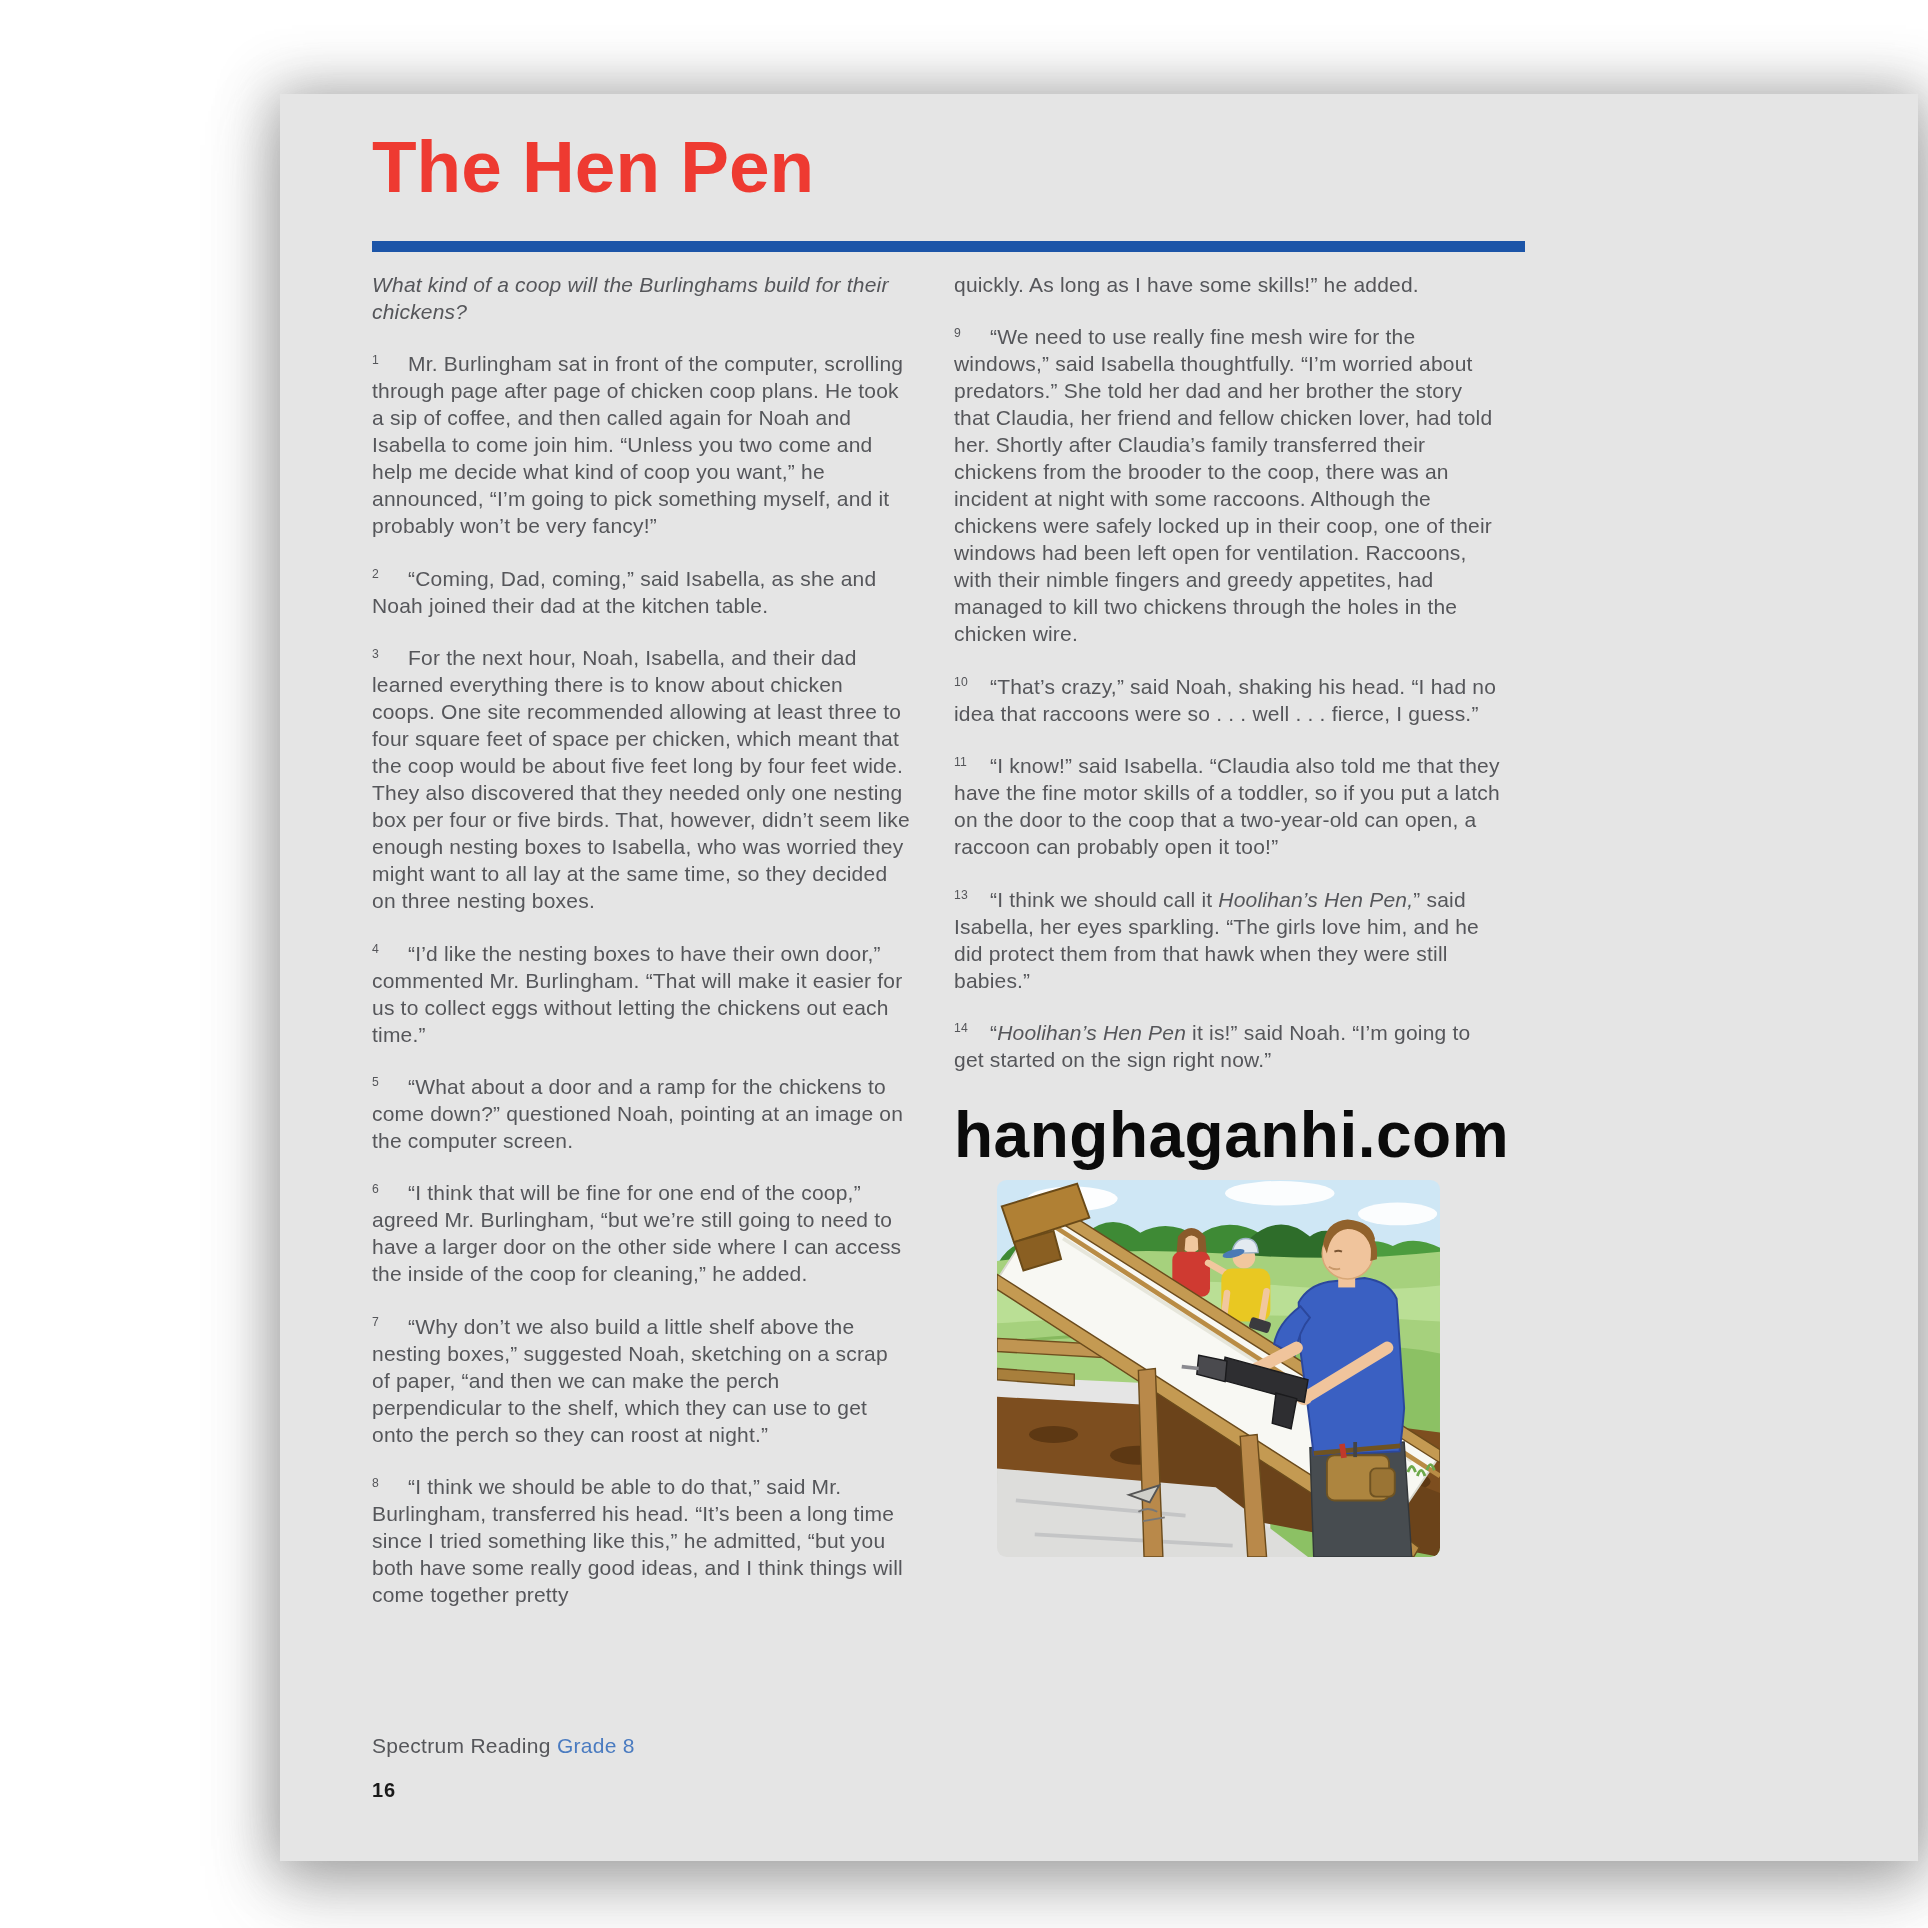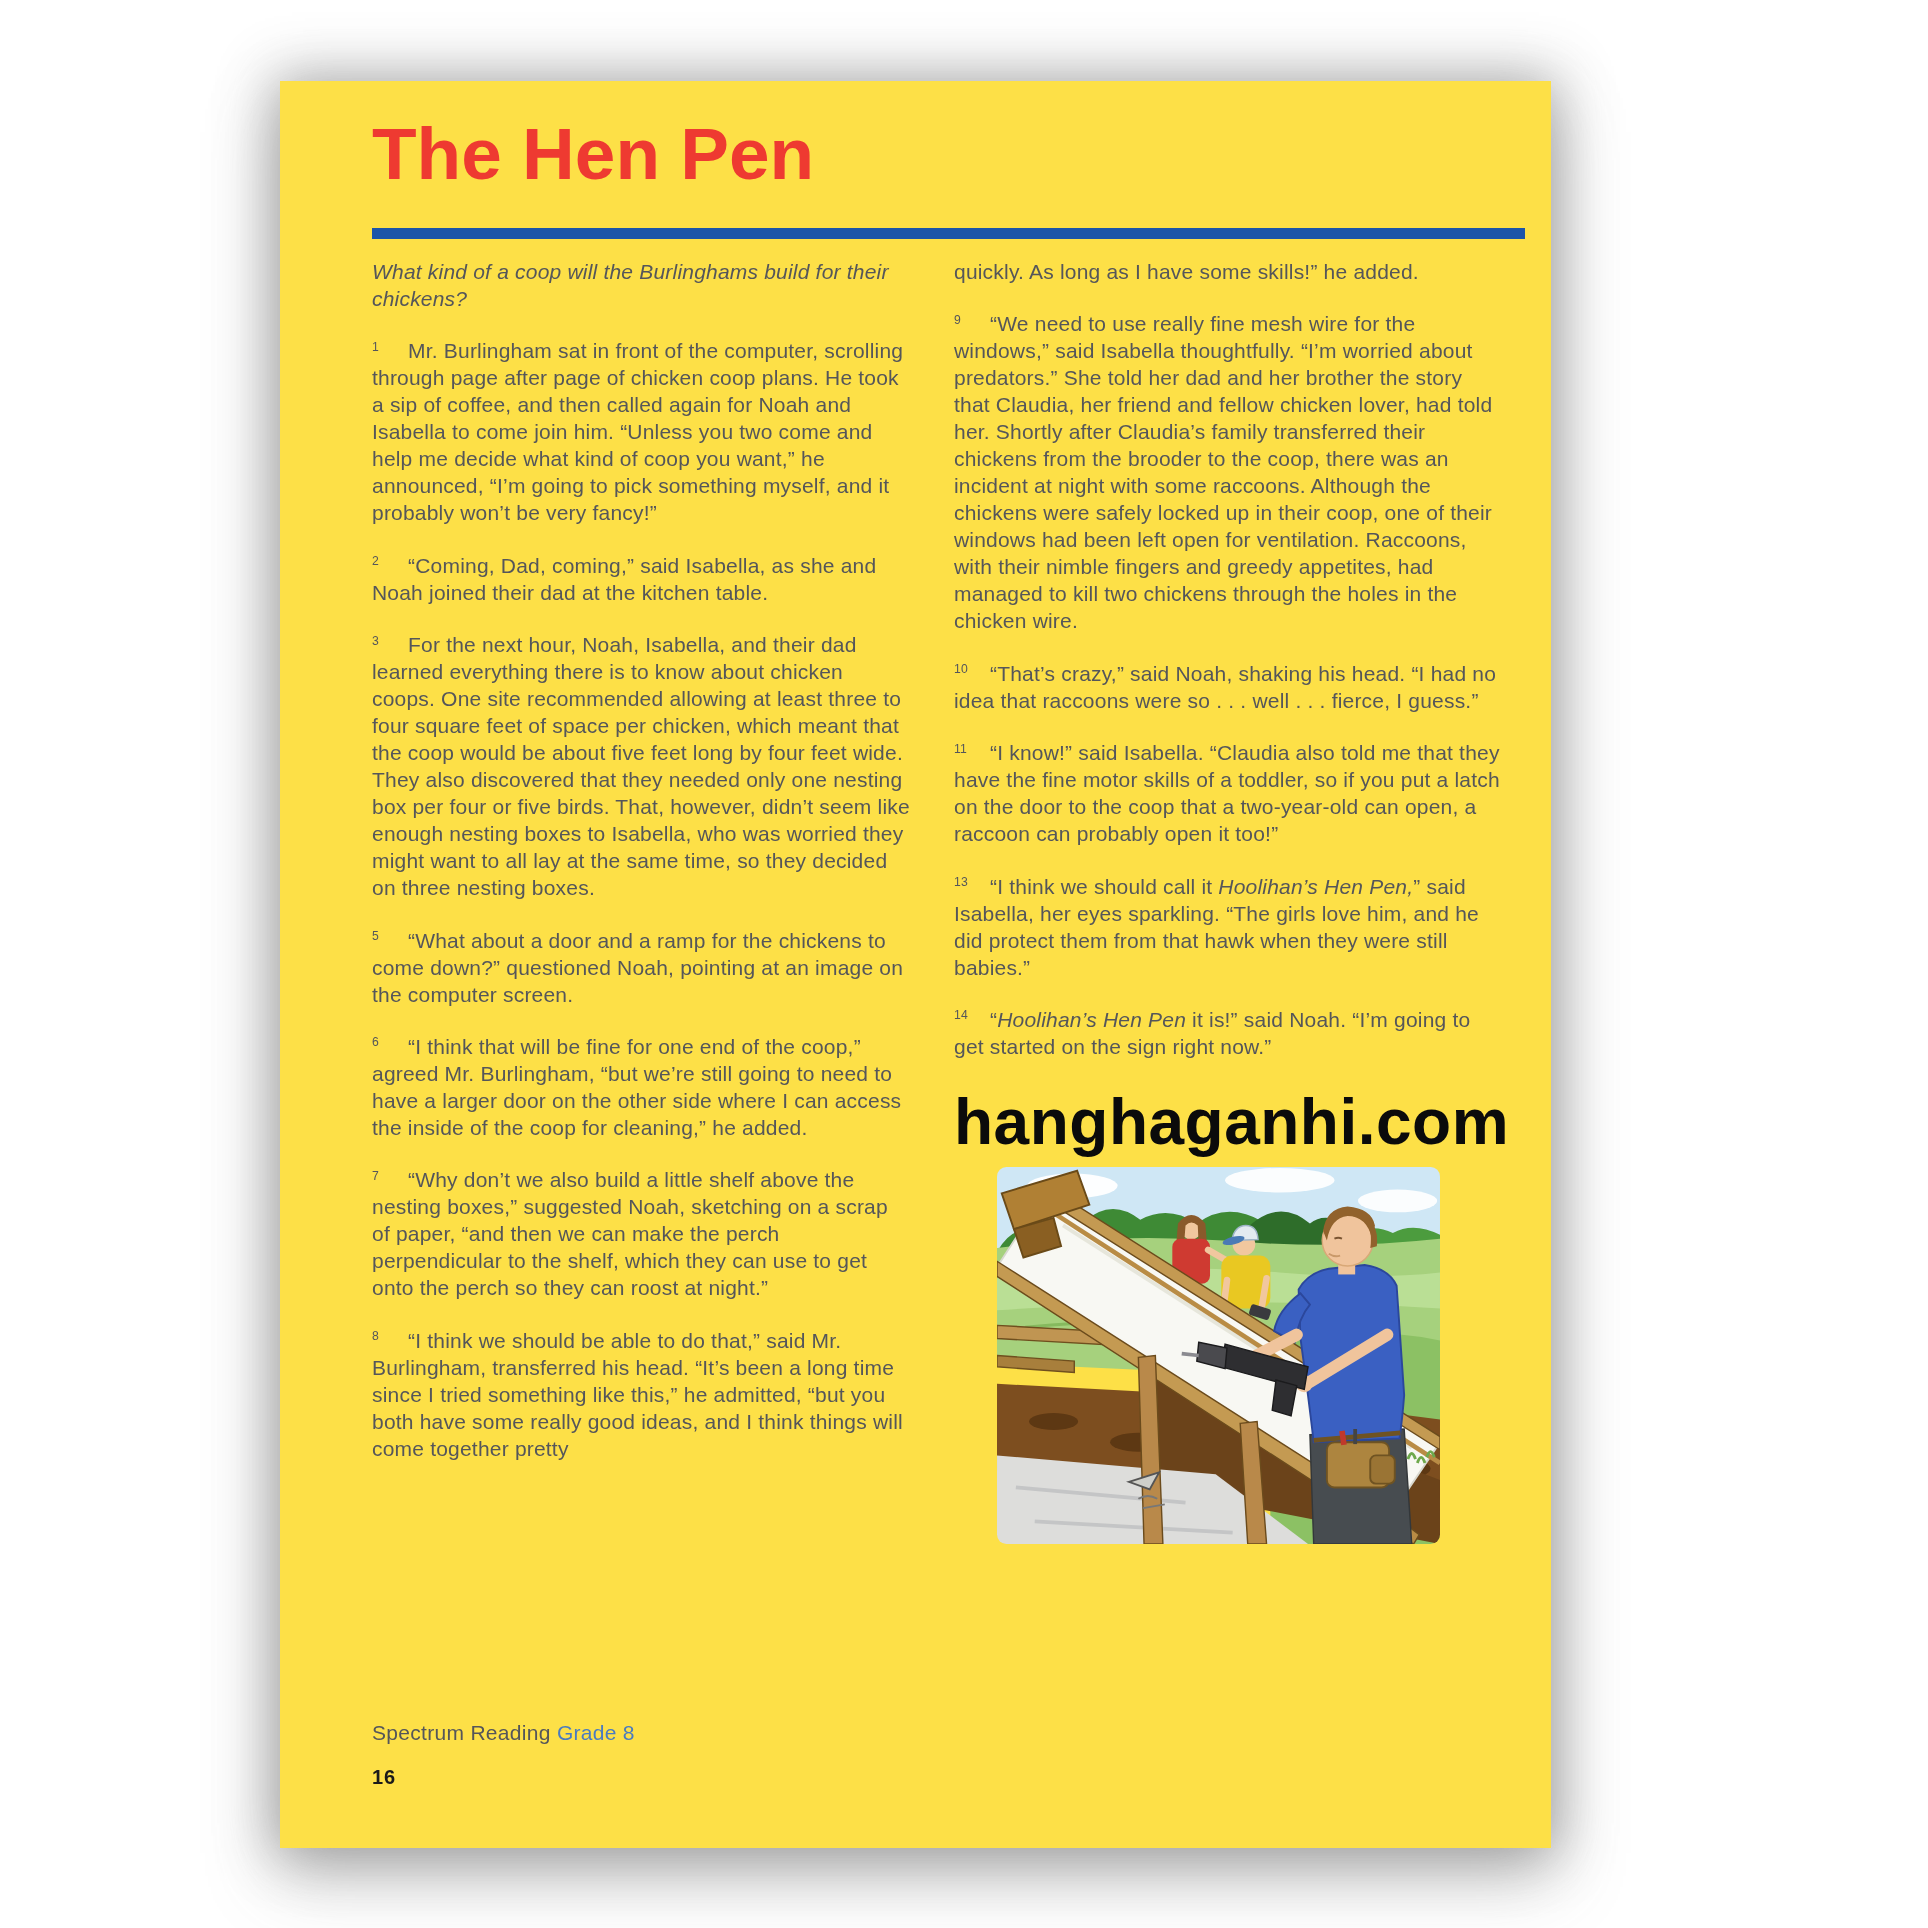--- a/index.html
+++ b/index.html
@@ -6,22 +6,22 @@
     --title-red:#ee3a31;
     --rule-blue:#1c55a8;
     --grade-blue:#4a7bc0;
     --body-gray:#55565a;
   }
   *{margin:0;padding:0;box-sizing:border-box;}
   html,body{width:1928px;height:1928px;background:#ffffff;overflow:hidden;}
   body{font-family:"Liberation Sans", sans-serif;position:relative;}
 
   .page{
-    position:absolute;left:280px;top:81px;width:1271px;height:1767px;
-    background:#fde047;
+    position:absolute;left:280px;top:94px;width:1638px;height:1767px;
+    background:#e5e5e5;
     box-shadow:0 0 52px 5.6px rgba(90,90,90,.45), 0 28px 66px rgba(100,100,100,.35);
   }
   .page-title{
     position:absolute;left:92px;top:36px;
     font-size:73px;font-weight:bold;letter-spacing:0;
     color:var(--title-red);line-height:1;
   }
   .rule{
     position:absolute;left:92px;top:147px;width:1153px;height:11.3px;
     background:var(--rule-blue);
@@ -63,20 +63,21 @@
   <div class="cols">
     <div class="col left">
       <p class="intro">What kind of a coop will the Burlinghams build for their chickens?</p>
       <div class="paras">
   <p class="para"><sup class="pnum">1</sup><span class="ptext"><span>Mr. Burlingham sat in front of the computer, scrolling through page after page of chicken coop plans. He took a sip of coffee, and then called again for Noah and Isabella to come join him. “Unless you two come and help me decide what kind of coop you want,” he announced, “I’m going to pick something myself, and it probably won’t be very fancy!”</span></span></p>
 
   <p class="para"><sup class="pnum">2</sup><span class="ptext"><span>“Coming, Dad, coming,” said Isabella, as she and Noah joined their dad at the kitchen table.</span></span></p>
 
   <p class="para"><sup class="pnum">3</sup><span class="ptext"><span>For the next hour, Noah, Isabella, and their dad learned everything there is to know about chicken coops. One site recommended allowing at least three to four square feet of space per chicken, which meant that the coop would be about five feet long by four feet wide. They also discovered that they needed only one nesting box per four or five birds. That, however, didn’t seem like enough nesting boxes to Isabella, who was worried they might want to all lay at the same time, so they decided on three nesting boxes.</span></span></p>
 
+  <p class="para"><sup class="pnum">4</sup><span class="ptext"><span>“I’d like the nesting boxes to have their own door,” commented Mr. Burlingham. “That will make it easier for us to collect eggs without letting the chickens out each time.”</span></span></p>
 
   <p class="para"><sup class="pnum">5</sup><span class="ptext"><span>“What about a door and a ramp for the chickens to come down?” questioned Noah, pointing at an image on the computer screen.</span></span></p>
 
   <p class="para"><sup class="pnum">6</sup><span class="ptext"><span>“I think that will be fine for one end of the coop,” agreed Mr. Burlingham, “but we’re still going to need to have a larger door on the other side where I can access the inside of the coop for cleaning,” he added.</span></span></p>
 
   <p class="para"><sup class="pnum">7</sup><span class="ptext"><span>“Why don’t we also build a little shelf above the nesting boxes,” suggested Noah, sketching on a scrap of paper, “and then we can make the perch perpendicular to the shelf, which they can use to get onto the perch so they can roost at night.”</span></span></p>
 
   <p class="para"><sup class="pnum">8</sup><span class="ptext"><span>“I think we should be able to do that,” said Mr. Burlingham, transferred his head. “It’s been a long time since I tried something like this,” he admitted, “but you both have some really good ideas, and I think things will come together pretty</span></span></p>
 </div>
     </div>

